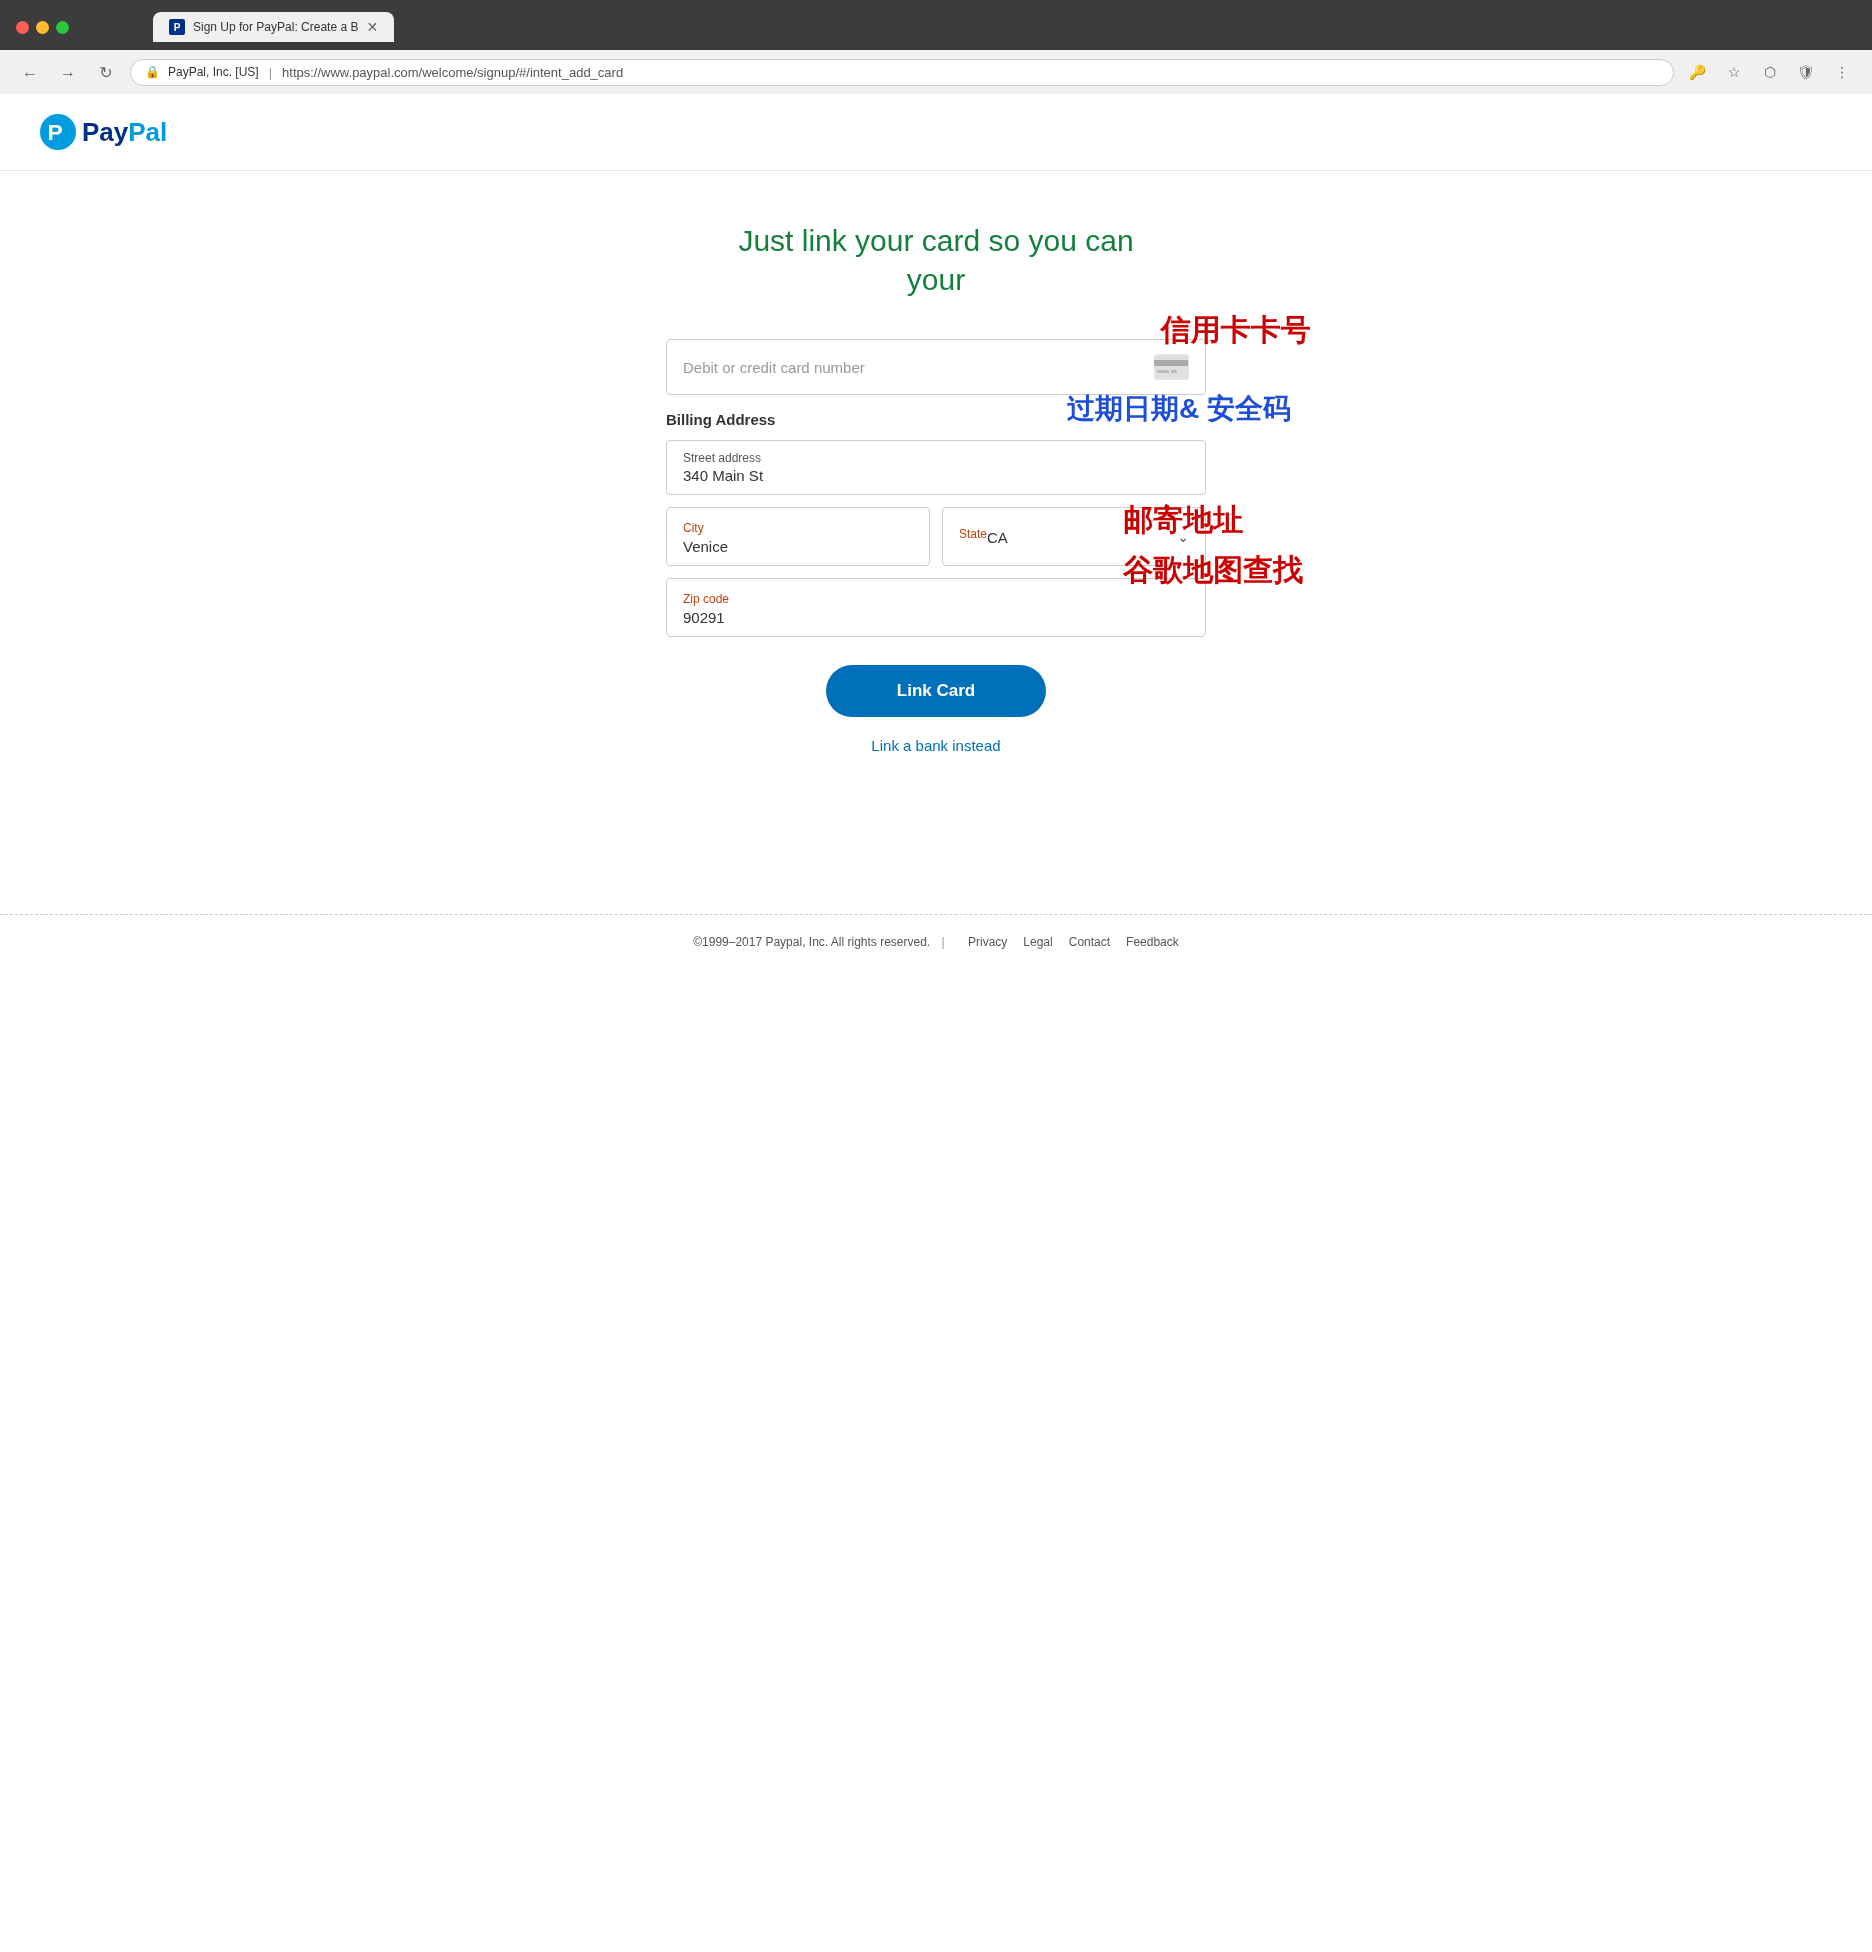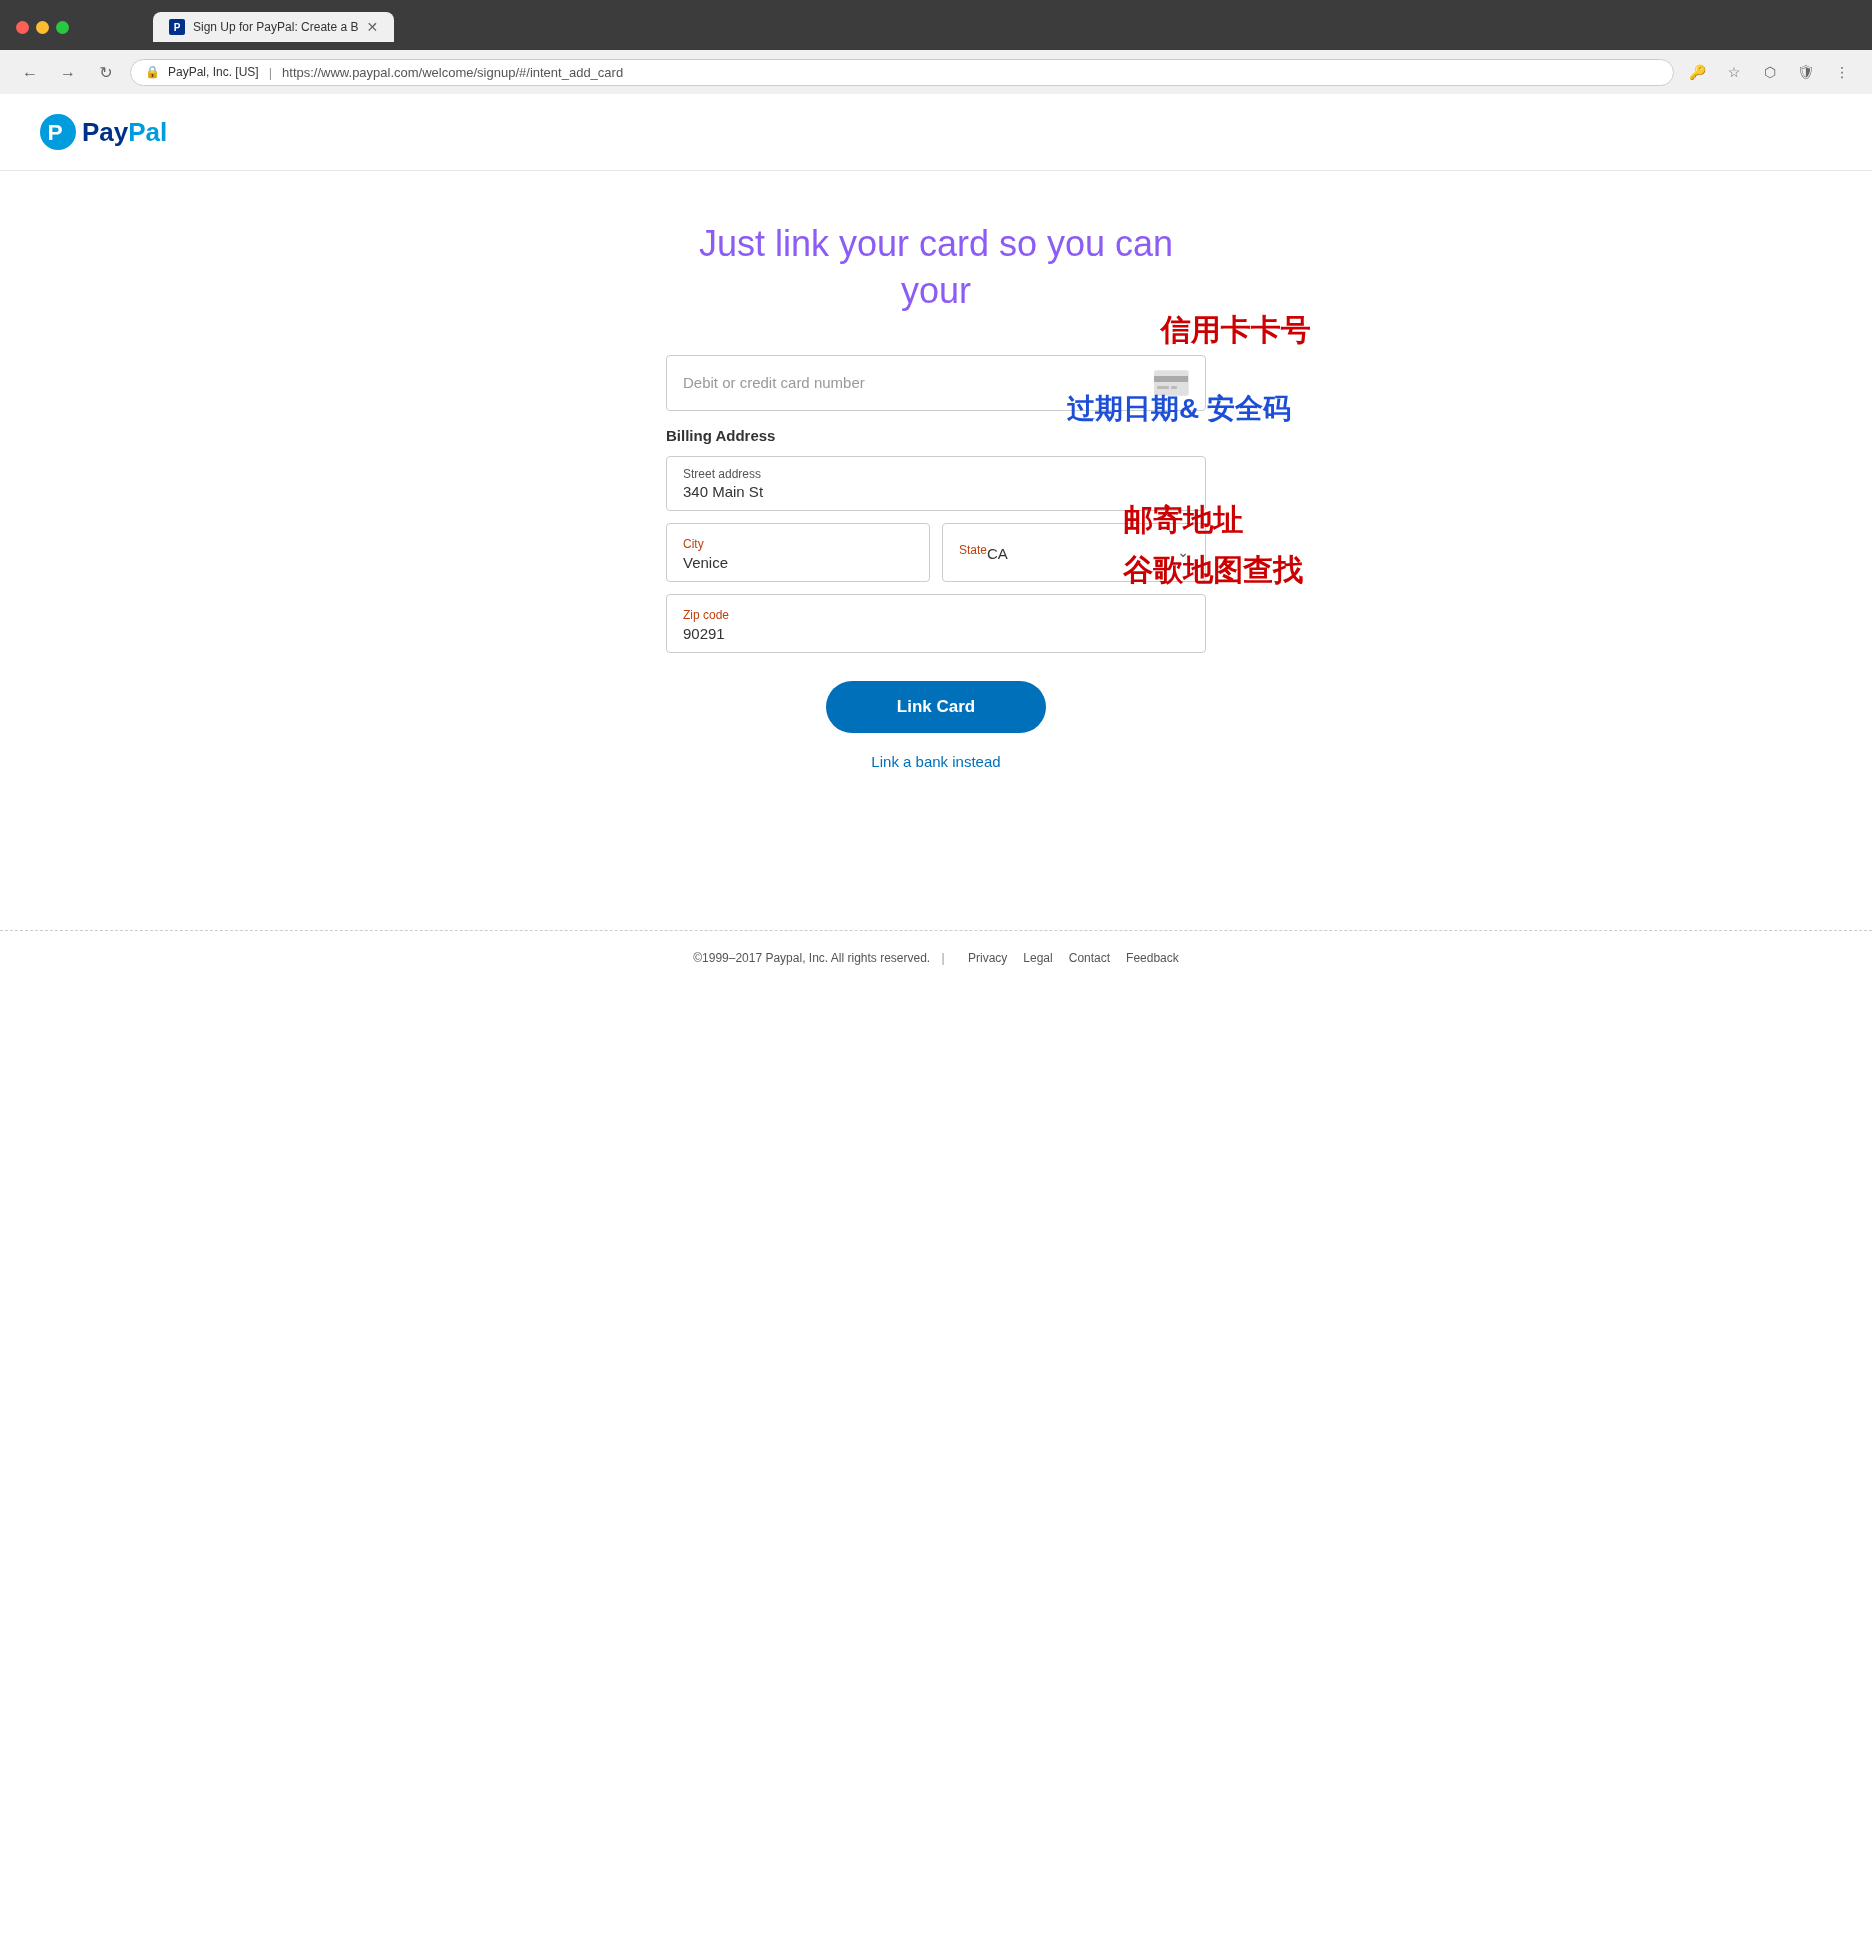--- a/index.html
+++ b/index.html
@@ -172,23 +172,23 @@
     .paypal-pal { color: #009cde; }
 
     .main-content {
       max-width: 580px;
       margin: 0 auto;
       padding: 50px 20px 60px;
     }
 
     .page-title {
       text-align: center;
-      font-size: 36px;
+      font-size: 30px;
       font-weight: 400;
-      color: #8b5cf6;
+      color: #15803d;
       margin-bottom: 40px;
       line-height: 1.3;
     }
 
     .form-section {
       width: 100%;
     }
 
     .input-field {
       width: 100%;

